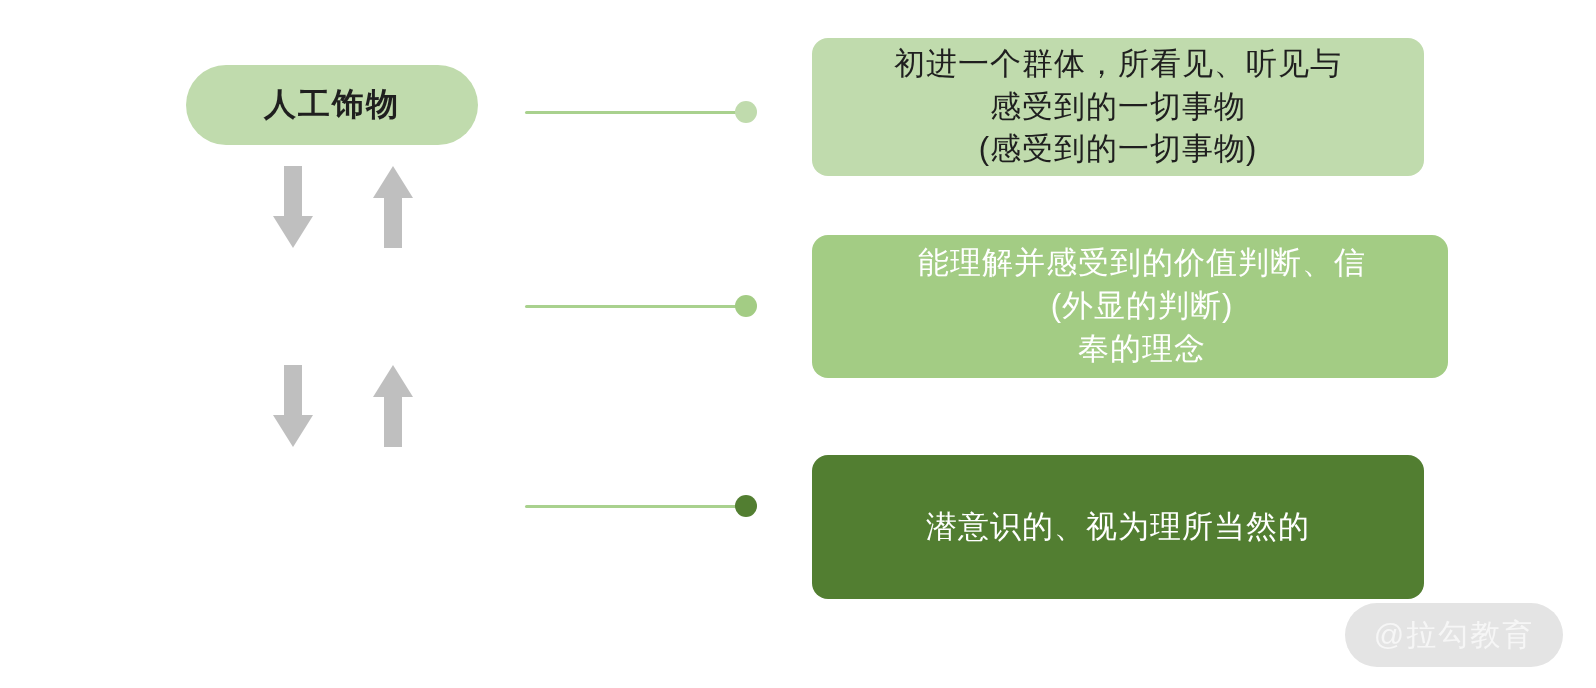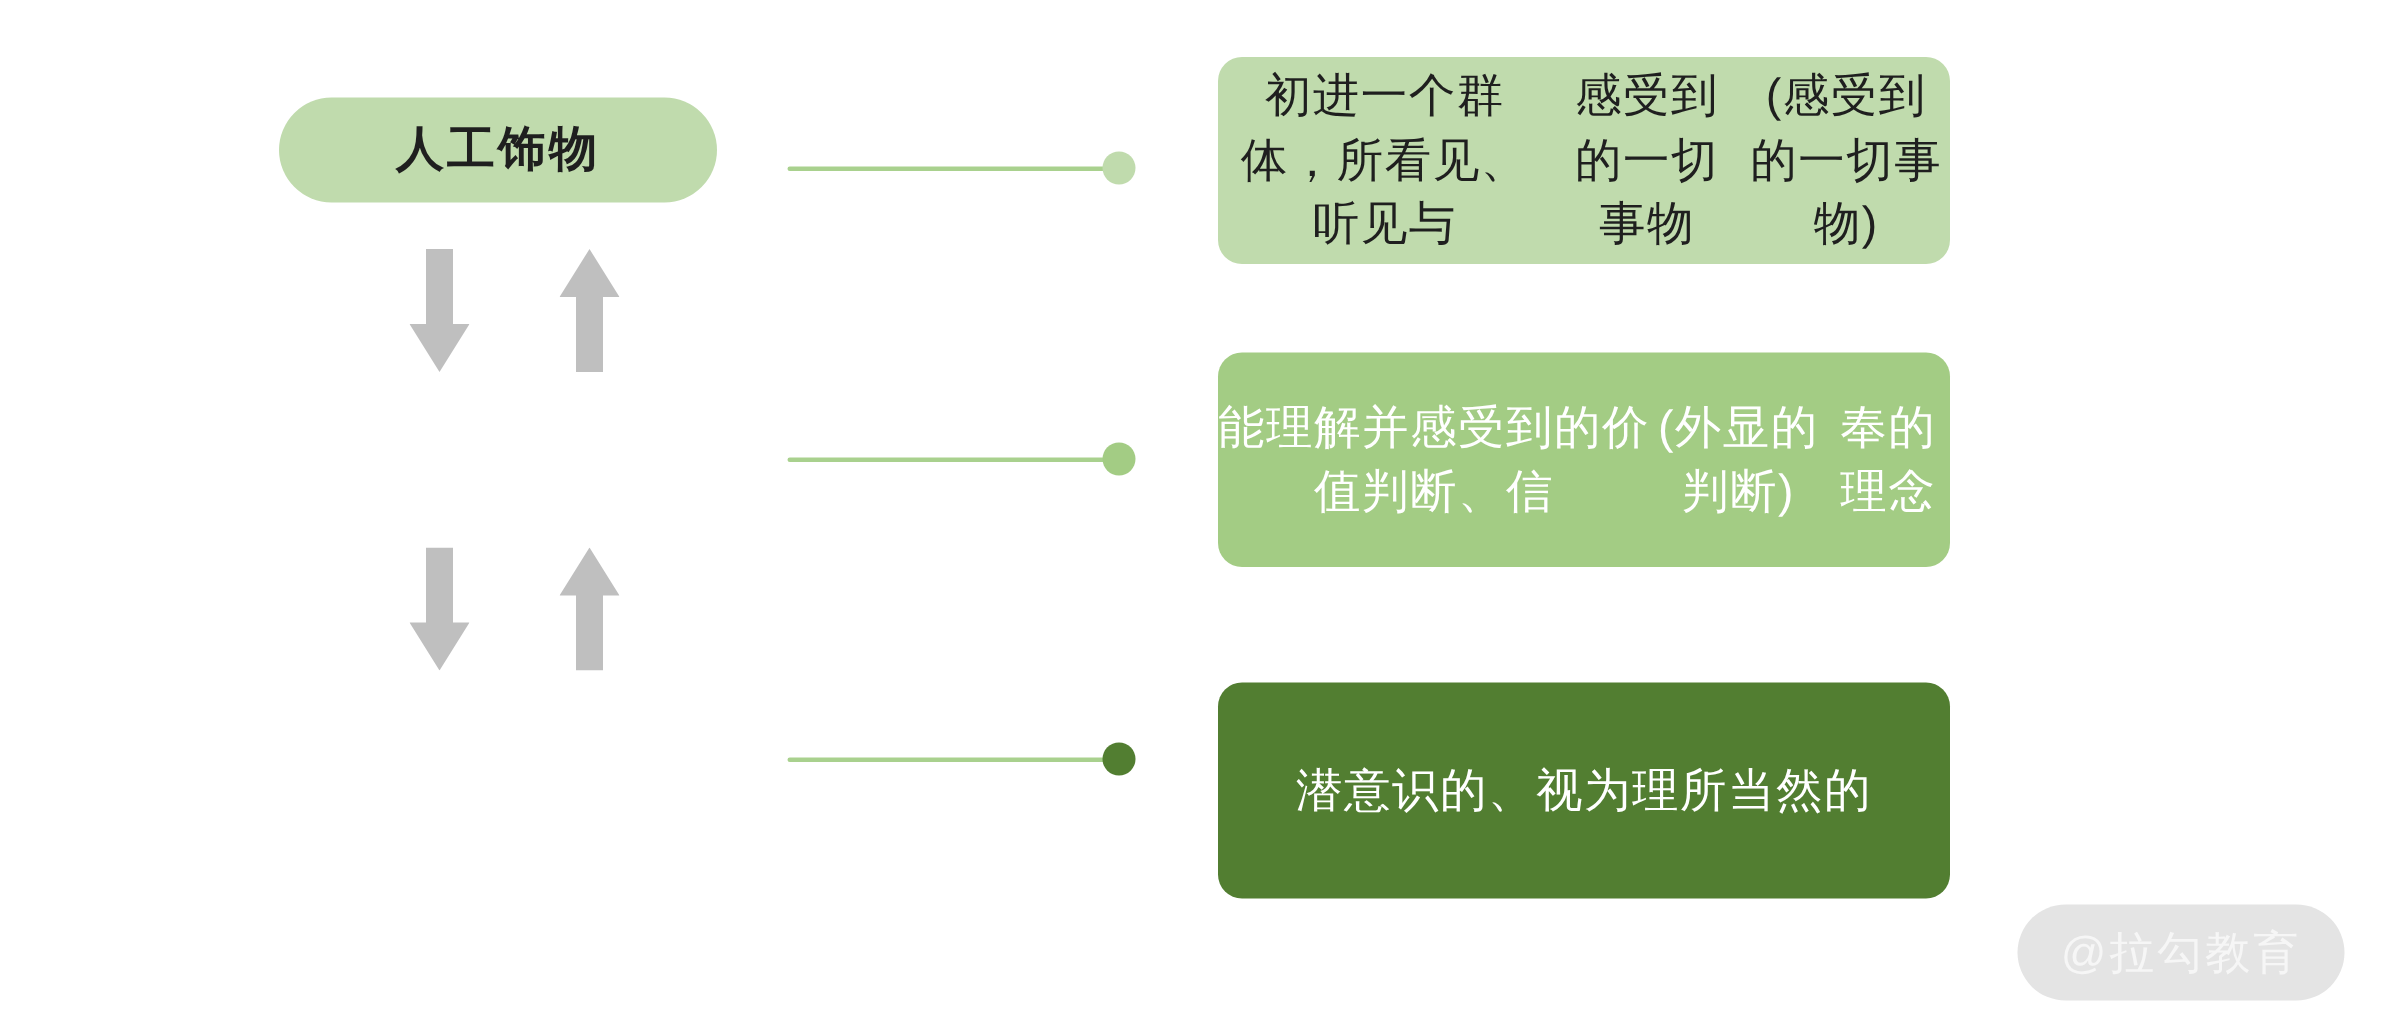--- a/index.html
+++ b/index.html
@@ -13,21 +13,21 @@
     width: 1596px;
     height: 688px;
     background: #ffffff;
     overflow: hidden;
   }
   
   .pill {
     position: absolute;
     left: 186px;
     width: 292px;
-    height: 70px;
+    height: 80px;
     border-radius: 42px;
     display: flex;
     align-items: center;
     justify-content: center;
     font-size: 32px;
     font-weight: bold;
     letter-spacing: 2px;
   }
   .pill-1 { top: 65px;  background: var(--light-green);  color: var(--dark-text); }
   .pill-2 { top: 264px; background: var(--medium-green); color: var(--white-text); }
@@ -66,33 +66,33 @@
     border-radius: 50%;
   }
   .dot-1 { top: 101px; background: var(--light-green); }
   .dot-2 { top: 295px; background: var(--medium-green); }
   .dot-3 { top: 495px; background: var(--dark-green); }
 
   
   .desc-box {
     position: absolute;
     left: 812px;
-    width: 488px;
+    width: 612px;
     border-radius: 16px;
     display: flex;
-    flex-direction: row;
+    flex-direction: column;
     align-items: center;
     justify-content: center;
     text-align: center;
     font-size: 31px;
     line-height: 1.38;
     letter-spacing: 1px;
   }
   .box-1 { top: 38px;  height: 138px; background: var(--light-green);  color: var(--dark-text); }
-  .box-2 { top: 235px; height: 143px; background: var(--medium-green); color: var(--white-text); }
+  .box-2 { top: 235px; height: 143px; background: var(--medium-green); color: var(--white-text); padding-left: 24px; }
   .box-3 { top: 455px; height: 144px; background: var(--dark-green);   color: var(--white-text); }
 
   
   .watermark {
     position: absolute;
     left: 1345px;
     top: 603px;
     width: 218px;
     height: 64px;
     border-radius: 32px;

